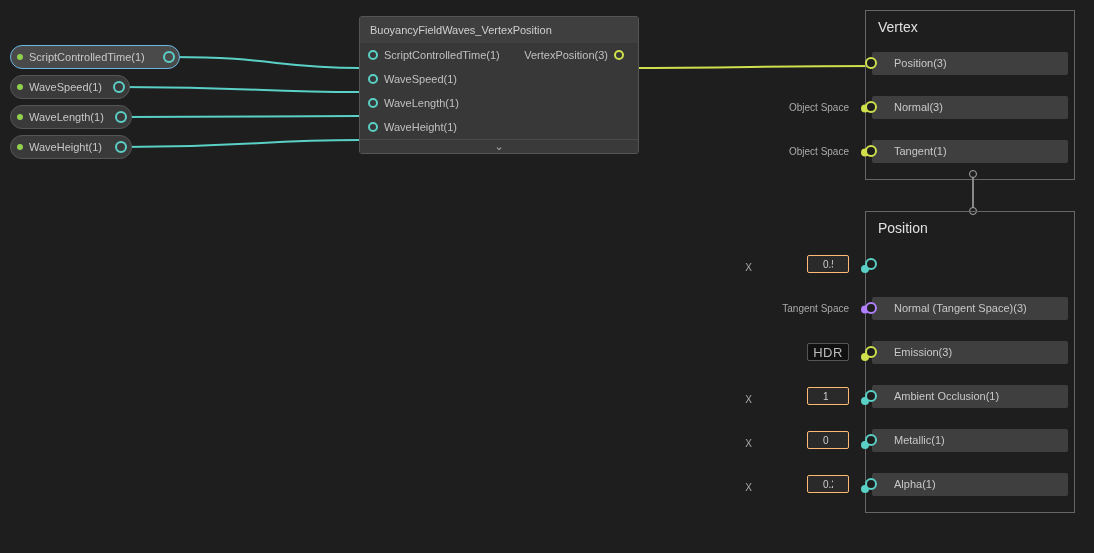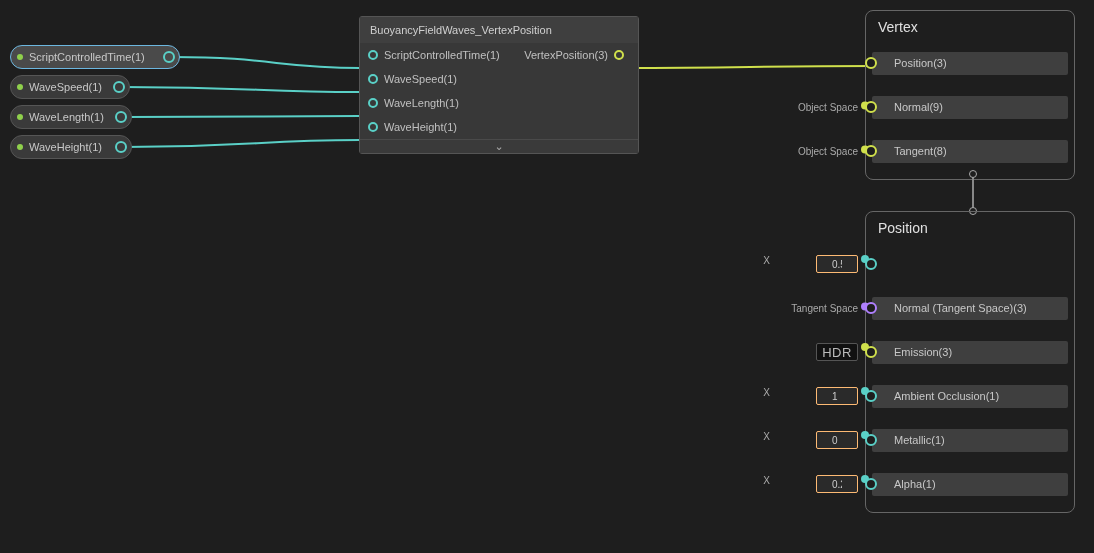--- a/index.html
+++ b/index.html
@@ -102,21 +102,21 @@
     background: #3a3a3a;
     border-top: 1px solid #4a4a4a;
     color: #aaa;
     cursor: pointer;
   }
 
   
   .master {
     position: absolute;
     border: 1px solid #666;
-    border-radius: 8px;
+    border-radius: 0;
     background: transparent;
     width: 210px;
   }
   .master-title {
     color: #e0e0e0;
     font-size: 14px;
     padding: 8px 12px 10px;
   }
   .slot {
     position: relative;
@@ -150,22 +150,22 @@
   .slot-port.purple { border-color: #b080ff; }
 
   
   .inline-ctrl {
     position: absolute;
     right: 100%;
     margin-right: 0px;
     top: 50%;
     transform: translateY(-50%);
     display: flex;
-    align-items: flex-start;
-    gap: 0;
+    align-items: flex-end;
+    gap: 9px;
   }
   .inline-ctrl .mini-port {
     width: 8px; height: 8px;
     border-radius: 50%;
     background: #d0e04c;
     margin: 0 3px;
   }
   .inline-ctrl.cyan .mini-port { background: #5ad0c7; }
   .inline-ctrl.purple .mini-port { background: #b080ff; }
   .space-label {
@@ -308,32 +308,32 @@
         </div>
     </div>
 
     <div class="slot">
       <div class="inline-ctrl">
         <span class="space-label">Object Space</span>
         <span class="mini-port"></span>
       </div>
       <span class="slot-port"></span>
       <div class="slot-label-box">
-          <span>Normal(9)</span>
+          <span>Normal(3)</span>
         </div>
     </div>
 
     <div class="slot">
       <div class="inline-ctrl">
         <span class="space-label">Object Space</span>
         <span class="mini-port"></span>
       </div>
       <span class="slot-port"></span>
       <div class="slot-label-box">
-          <span>Tangent(8)</span>
+          <span>Tangent(1)</span>
         </div>
     </div>
   </div>
 
   <div class="bridge" style="left:972px; top:174px; height:37px;">
     <div class="bridge-cap" style="top:-4px;"></div>
     <div class="bridge-cap" style="bottom:-4px;"></div>
   </div>
 
   <div class="master" style="left:865px; top:211px;">

